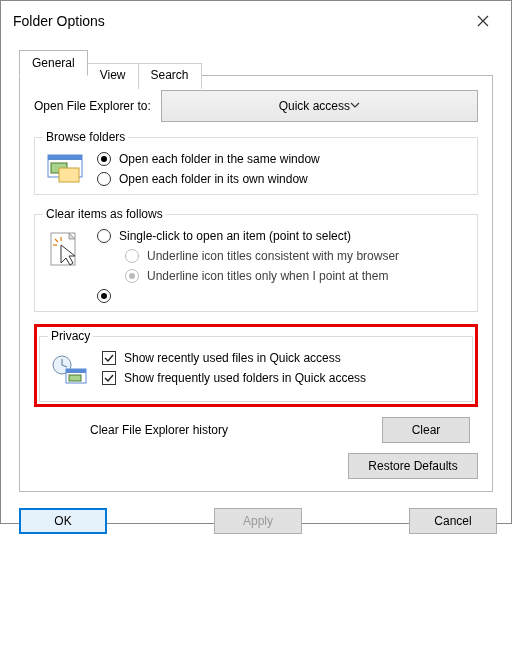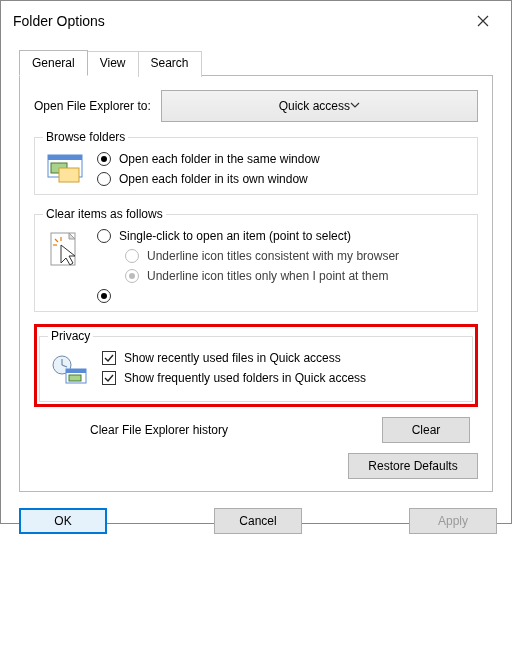--- a/index.html
+++ b/index.html
@@ -54,21 +54,21 @@
     margin-right: 0;
     position: relative;
     top: 1px;
     font-size: 12px;
   }
   .tab.inactive {
     border-top: 1px solid #d0d0d0;
     border-left: none;
     border-right: 1px solid #d0d0d0;
     background: #fff;
-    top: 2px;
+    top: 14px;
     padding: 4px 12px;
   }
   .tab.active {
     background: #fff;
     border: 1px solid #b9b9b9;
     border-bottom: 1px solid #fff;
   }
   .tab.inactive + .tab.inactive { border-left: none; }
   .tabcontent {
     border: 1px solid #b9b9b9;
@@ -349,17 +349,17 @@
       <div class="restore-row">
         <span class="btn" style="min-width:130px;">Restore Defaults</span>
       </div>
 
     </div>
 
   </div>
 
   <div class="footer">
     <span class="btn primary">OK</span>
+    <span class="btn disabled">Apply</span>
     <span class="btn">Cancel</span>
-    <span class="btn disabled">Apply</span>
   </div>
 
 </div>
 
 </body></html>

